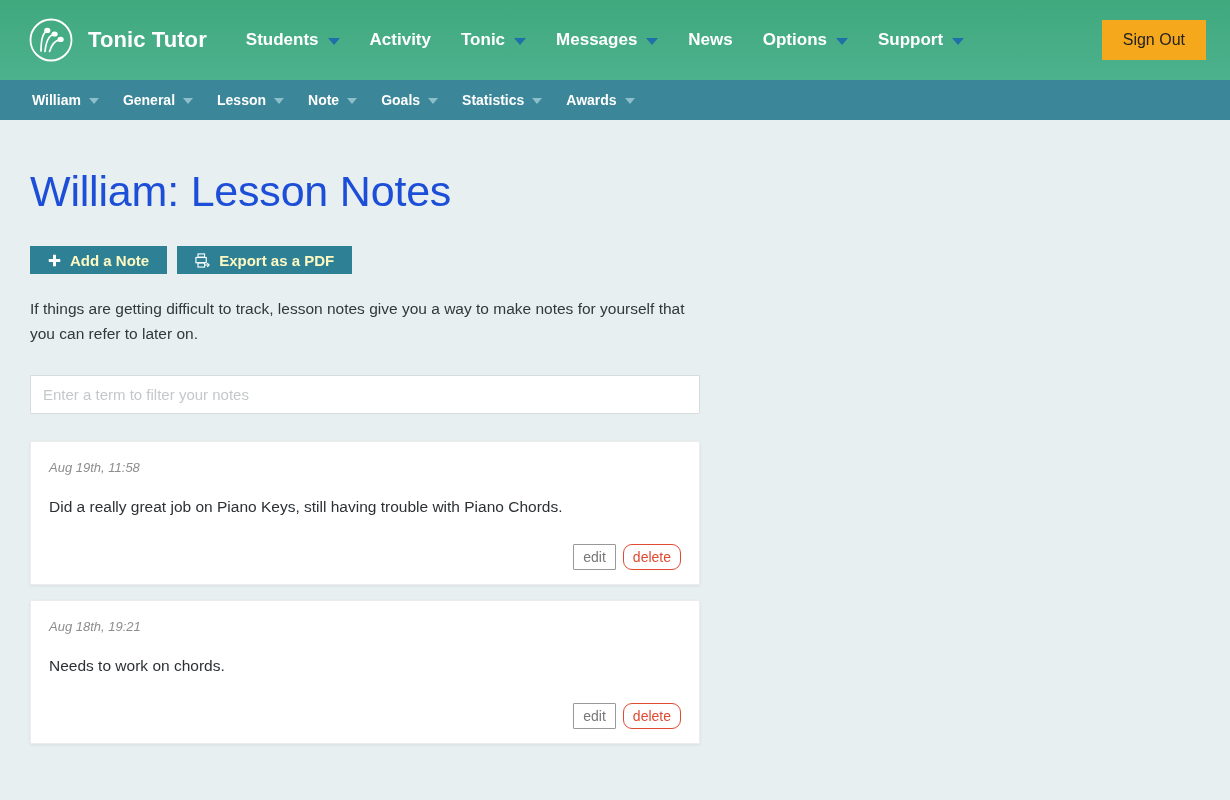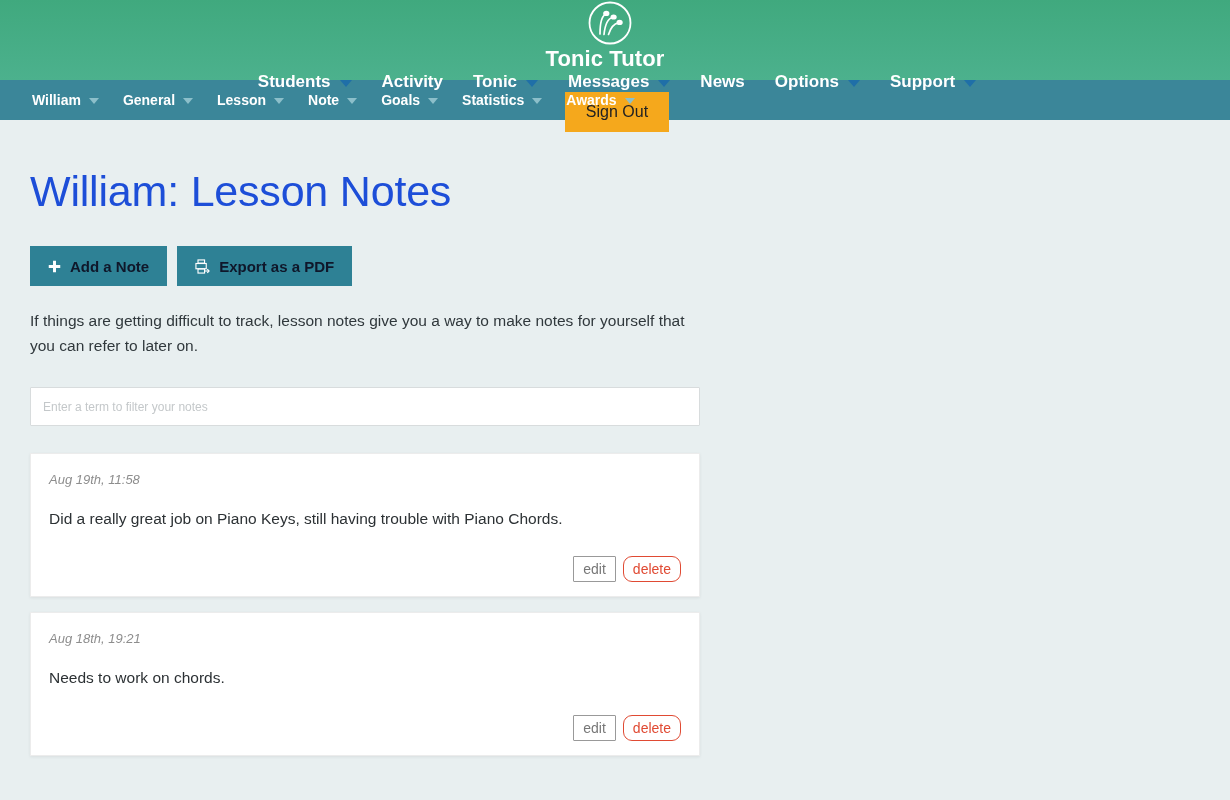--- a/index.html
+++ b/index.html
@@ -17,21 +17,20 @@
   }
 
   
   .topbar {
     height: 80px;
     background: linear-gradient(180deg, #40a97e 0%, #4cb18d 100%);
     display: flex;
     align-items: center;
     padding: 0 24px 0 28px;
     box-sizing: border-box;
-    flex-direction: column;
   }
   .brand-logo {
     width: 46px;
     height: 46px;
     flex: 0 0 auto;
     margin-right: 14px;
   }
   .brand-name {
     font-size: 22px;
     font-weight: bold;
@@ -122,26 +121,26 @@
     padding: 47px 0 0 0;
     letter-spacing: -0.2px;
   }
   .action-row {
     display: flex;
     gap: 10px;
     margin-top: 30px;
   }
   .btn-primary {
     background: #2e8195;
-    color: #0f172a;
+    color: #fef9c3;
     border: none;
     font-size: 15px;
     font-weight: bold;
     padding: 0 18px;
-    height: 40px;
+    height: 28px;
     display: inline-flex;
     align-items: center;
     gap: 9px;
     cursor: pointer;
     font-family: "Liberation Sans", sans-serif;
     white-space: nowrap;
   }
   .glyph {
     display: inline-flex;
     align-items: center;
@@ -156,21 +155,21 @@
   }
   .filter-input {
     display: block;
     margin-top: 29px;
     width: 670px;
     height: 39px;
     box-sizing: border-box;
     padding: 0 12px;
     border: 1px solid #d8dcdd;
     background: #ffffff;
-    font-size: 12px;
+    font-size: 15px;
     color: #0f766e;
     font-family: "Liberation Sans", sans-serif;
     border-radius: 1px;
   }
   .filter-input::placeholder {
     color: #c4c8ca;
   }
 
   
   .notes {

